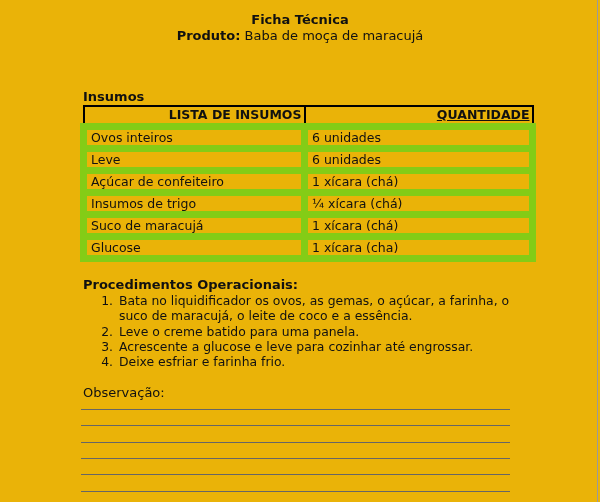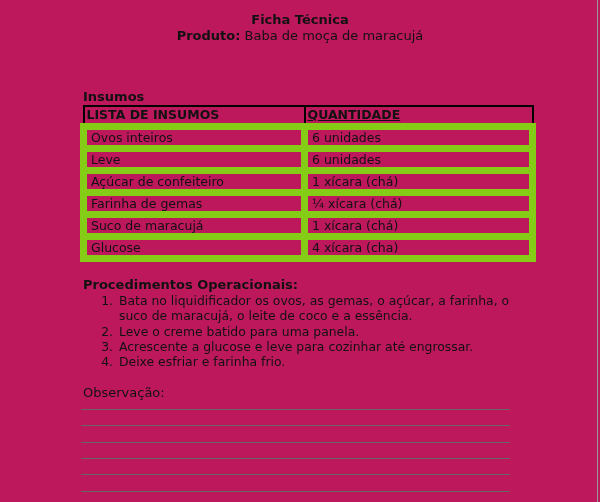--- a/index.html
+++ b/index.html
@@ -12,21 +12,21 @@
     height: 502px;
     overflow: hidden;
     position: relative;
     font-family: "DejaVu Sans", "Liberation Sans", sans-serif;
     color: #111111;
   }
   .page {
     position: relative;
     width: 600px;
     height: 502px;
-    background: #be185d;
+    background: #eab308;
   }
   .page-edge {
     position: absolute;
     top: 0;
     right: 2px;
     width: 1px;
     height: 502px;
     background: #9a9a9a;
   }
   .doc-header {
@@ -60,21 +60,21 @@
   }
   table.insumos-table {
     border-collapse: collapse;
     width: 437px;
     table-layout: fixed;
   }
   table.insumos-table th {
     border: 2px solid #000000;
     font-size: 12.5px;
     font-weight: bold;
-    text-align: left;
+    text-align: right;
     padding: 1px 2px;
     line-height: 14px;
     margin-top: 12px;
   }
   table.insumos-table td {
     border: 7px solid #84cc16;
     font-size: 12.5px;
     padding: 0 4px;
     line-height: 15px;
     height: 15px;
@@ -143,30 +143,30 @@
         </tr>
         <tr>
           <td>Leve</td>
           <td>6 unidades</td>
         </tr>
         <tr>
           <td>Açúcar de confeiteiro</td>
           <td>1 xícara (chá)</td>
         </tr>
         <tr>
-          <td>Farinha de gemas</td>
+          <td>Insumos de trigo</td>
           <td>¼ xícara (chá)</td>
         </tr>
         <tr>
           <td>Suco de maracujá</td>
           <td>1 xícara (chá)</td>
         </tr>
         <tr>
           <td>Glucose</td>
-          <td>4 xícara (cha)</td>
+          <td>1 xícara (cha)</td>
         </tr>
       </tbody>
     </table>
 
     <div class="section-heading proc-heading">Procedimentos Operacionais:</div>
 
     <ol class="proc-list">
       <li>Bata no liquidificador os ovos, as gemas, o açúcar, a farinha, o suco de maracujá, o leite de coco e a essência.</li>
       <li>Leve o creme batido para uma panela.</li>
       <li>Acrescente a glucose e leve para cozinhar até engrossar.</li>

